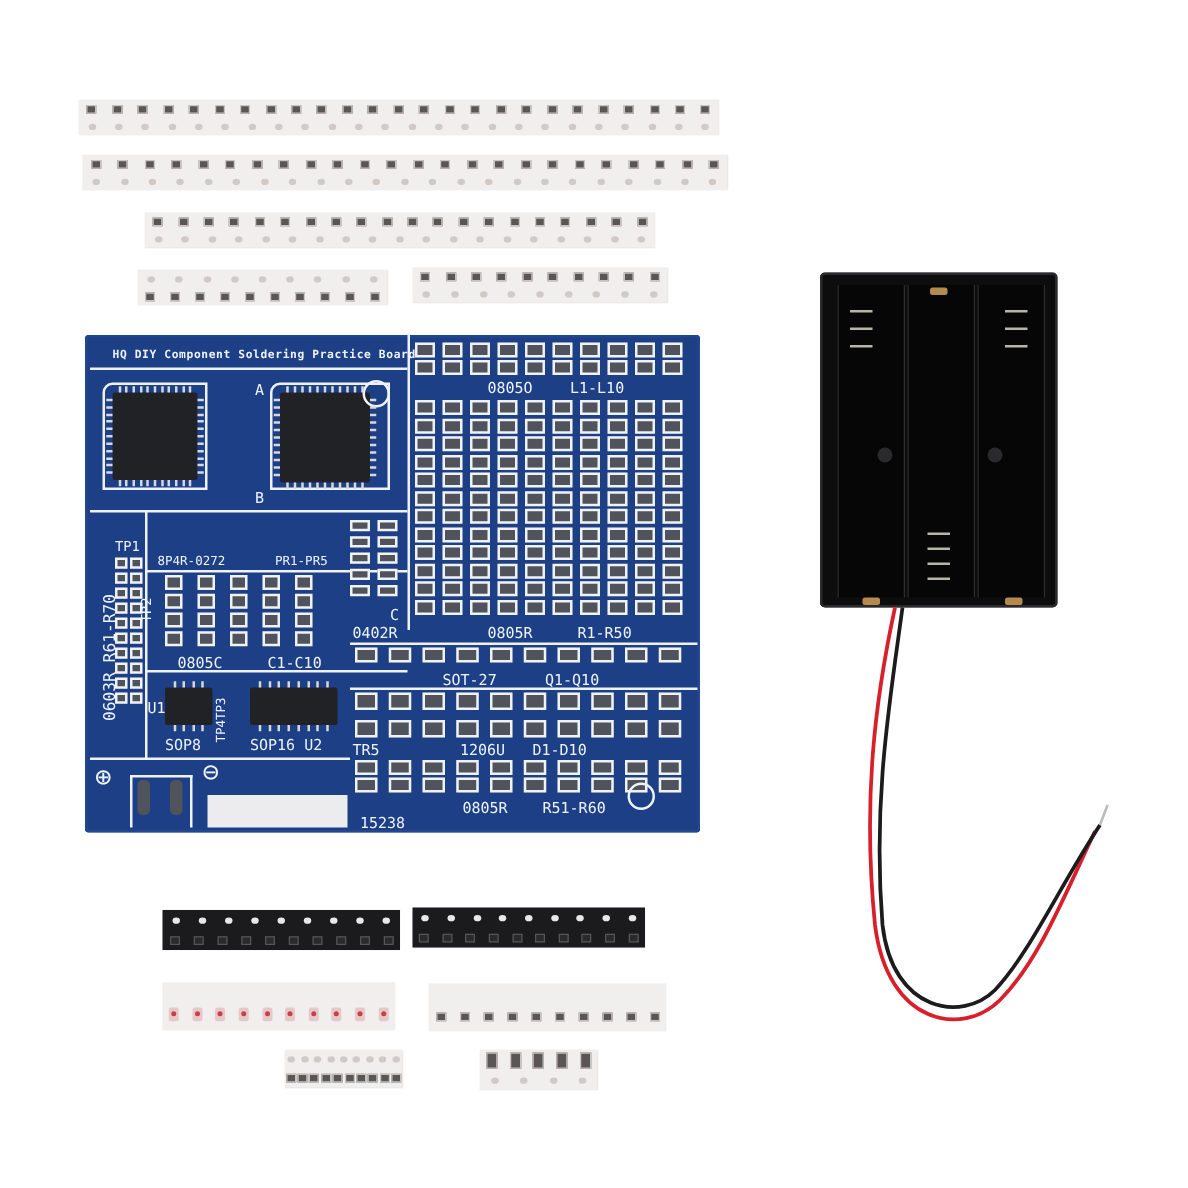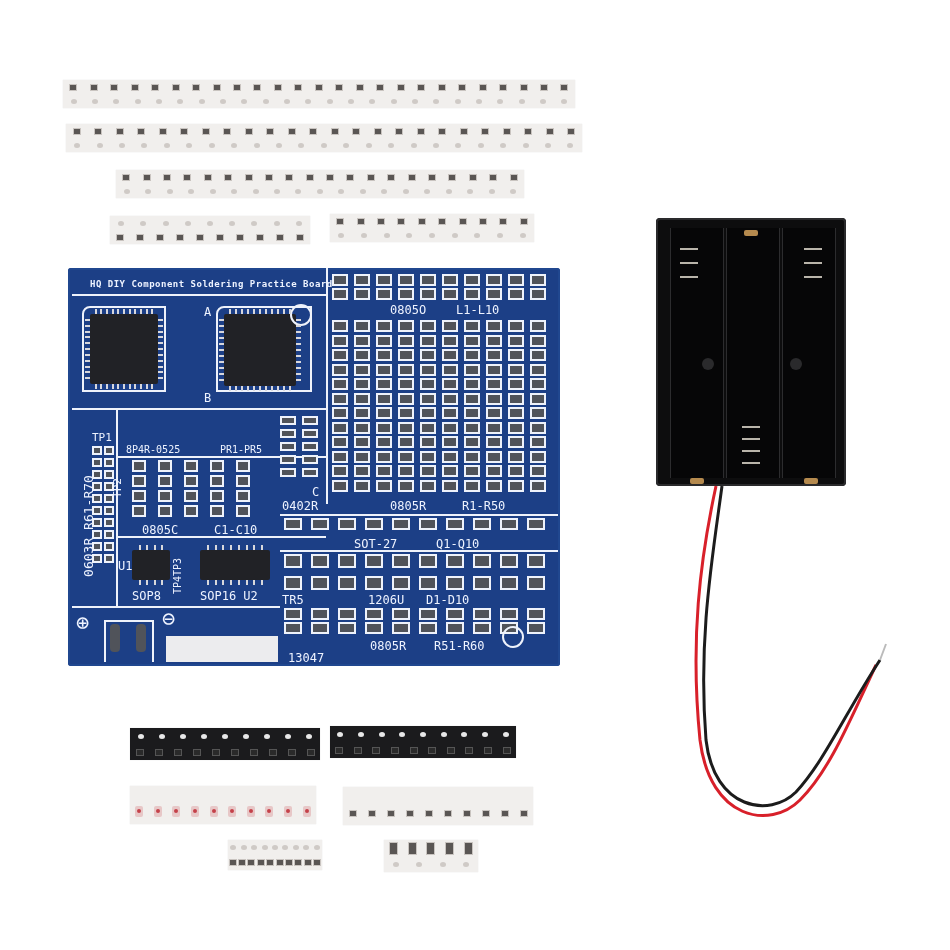--- a/index.html
+++ b/index.html
@@ -268,21 +268,21 @@
       <div class="pad" style="left: 0px; top: 72px; width: 10px; height: 9px;"></div>
       <div class="pad" style="left: 12px; top: 72px; width: 10px; height: 9px;"></div>
       <div class="pad" style="left: 0px; top: 84px; width: 10px; height: 9px;"></div>
       <div class="pad" style="left: 12px; top: 84px; width: 10px; height: 9px;"></div>
       <div class="pad" style="left: 0px; top: 96px; width: 10px; height: 9px;"></div>
       <div class="pad" style="left: 12px; top: 96px; width: 10px; height: 9px;"></div>
       <div class="pad" style="left: 0px; top: 108px; width: 10px; height: 9px;"></div>
       <div class="pad" style="left: 12px; top: 108px; width: 10px; height: 9px;"></div>
     </div>
 
-  <div class="label" style="left:58px;top:176px;font-size:10px;">8P4R-0525</div>
+  <div class="label" style="left:58px;top:176px;font-size:10px;">8P4R-0272</div>
   <div class="label" style="left:152px;top:176px;font-size:10px;">PR1-PR5</div>
   <div class="silk" style="left:48px;top:188px;width:210px;height:0;border-width:2px 0 0 0;"></div>
   <div class="label" style="left:40px;top:214px;font-size:11px;transform:rotate(-90deg);">TP2</div>
   <div id="gcap" style="position:absolute;left:64px;top:192px;">
       <div class="pad" style="left: 0px; top: 0px; width: 14px; height: 12px;"></div>
       <div class="pad" style="left: 26px; top: 0px; width: 14px; height: 12px;"></div>
       <div class="pad" style="left: 52px; top: 0px; width: 14px; height: 12px;"></div>
       <div class="pad" style="left: 78px; top: 0px; width: 14px; height: 12px;"></div>
       <div class="pad" style="left: 104px; top: 0px; width: 14px; height: 12px;"></div>
       <div class="pad" style="left: 0px; top: 15px; width: 14px; height: 12px;"></div>
@@ -544,21 +544,21 @@
       <div class="pad" style="left: 81px; top: 14px; width: 18px; height: 12px;"></div>
       <div class="pad" style="left: 108px; top: 14px; width: 18px; height: 12px;"></div>
       <div class="pad" style="left: 135px; top: 14px; width: 18px; height: 12px;"></div>
       <div class="pad" style="left: 162px; top: 14px; width: 18px; height: 12px;"></div>
       <div class="pad" style="left: 189px; top: 14px; width: 18px; height: 12px;"></div>
       <div class="pad" style="left: 216px; top: 14px; width: 18px; height: 12px;"></div>
       <div class="pad" style="left: 243px; top: 14px; width: 18px; height: 12px;"></div>
     </div>
   <div class="label" style="left:302px;top:372px;">0805R</div>
   <div class="label" style="left:366px;top:372px;">R51-R60</div>
-  <div class="label" style="left:220px;top:384px;">13047</div>
+  <div class="label" style="left:220px;top:384px;">15238</div>
   <div style="position:absolute;left:434px;top:358px;width:18px;height:18px;border:2px solid #eef2fb;border-radius:50%;"></div>
 <div class="pin" style="left: 26.6667px; top: 41px; width: 2px; height: 5px;"></div>
     <div class="pin" style="left: 26.6667px; top: 116px; width: 2px; height: 5px;"></div>
     <div class="pin" style="left: 17px; top: 50.8333px; width: 5px; height: 2px;"></div>
     <div class="pin" style="left: 90px; top: 50.8333px; width: 5px; height: 2px;"></div>
     <div class="pin" style="left: 32.3333px; top: 41px; width: 2px; height: 5px;"></div>
     <div class="pin" style="left: 32.3333px; top: 116px; width: 2px; height: 5px;"></div>
     <div class="pin" style="left: 17px; top: 56.6667px; width: 5px; height: 2px;"></div>
     <div class="pin" style="left: 90px; top: 56.6667px; width: 5px; height: 2px;"></div>
     <div class="pin" style="left: 38px; top: 41px; width: 2px; height: 5px;"></div>

